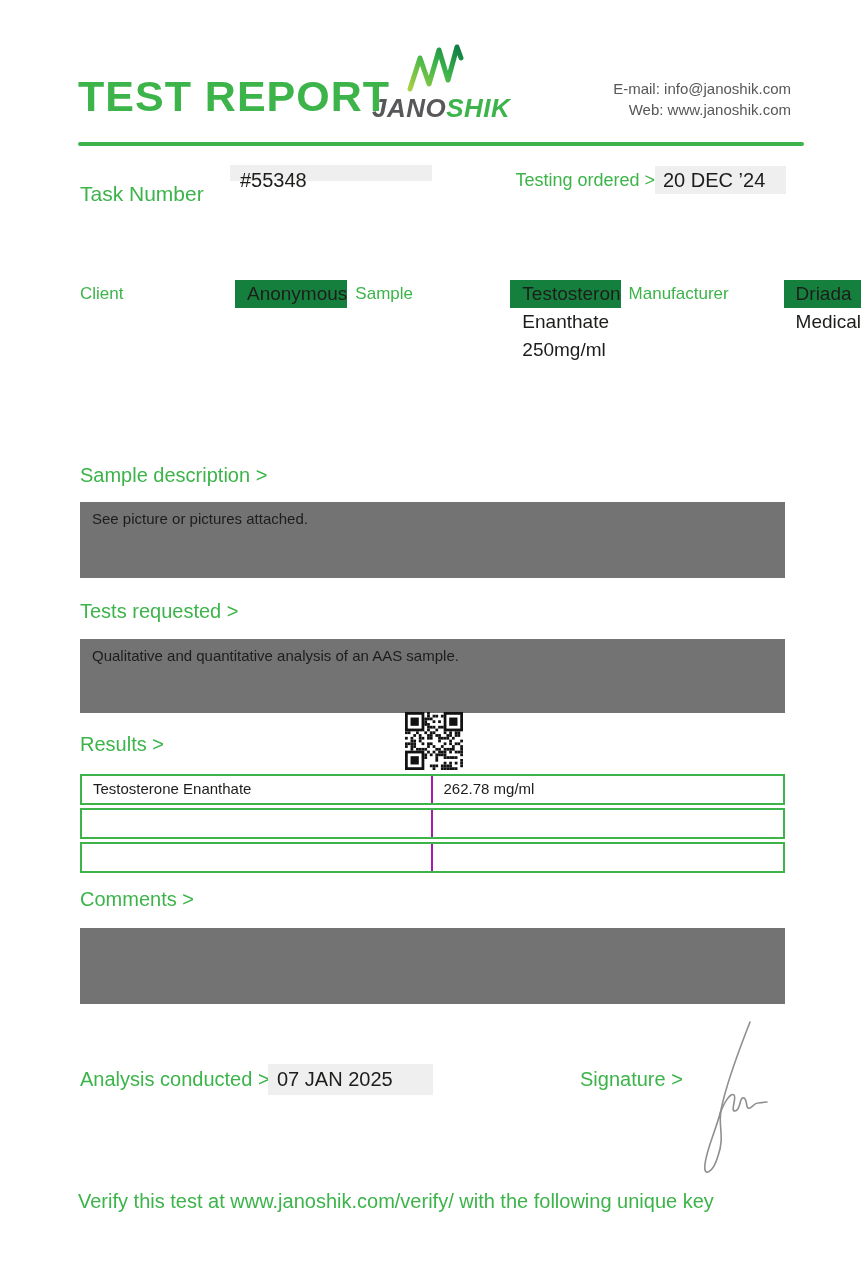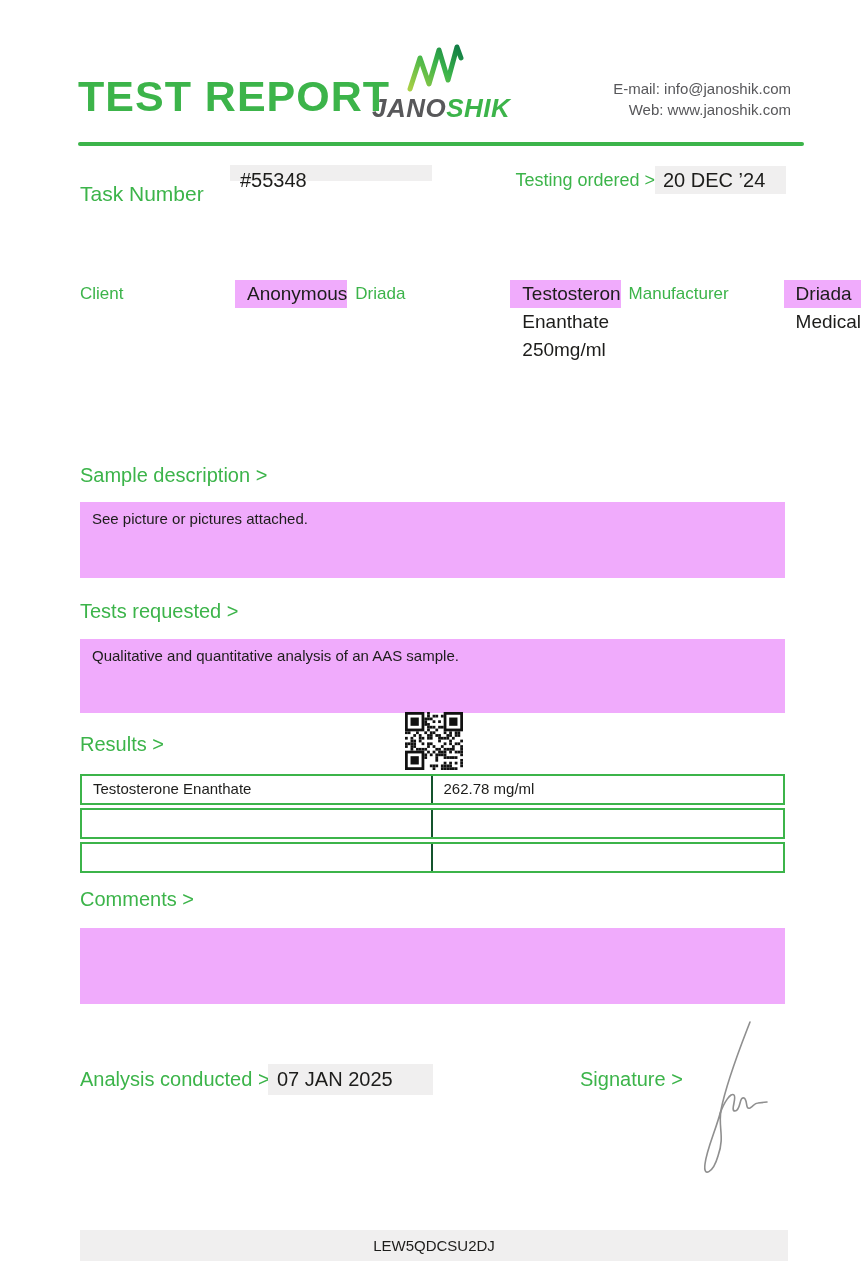--- a/index.html
+++ b/index.html
@@ -32,42 +32,42 @@
   .date-row { left: 455px; width: 331px; display: flex; align-items: center; }
   .date-row .d-label { flex: 1; text-align: right; padding-right: 0; font-size: 18px; }
   .date-row .d-box { width: 131px; height: 28px; line-height: 28px; padding-left: 8px; font-size: 20px; }
   .date-row1 { top: 166px; }
   .date-row2 { top: 202px; }
 
   
   .info-rows { left: 80px; top: 280px; width: 705px; display: flex; flex-direction: row; gap: 8px; }
   .info-row { display: flex; height: 28px; }
   .info-row .i-label { width: 155px; font-size: 17px; line-height: 28px; color: #3cb44a; }
-  .info-row .i-value { flex: 1; font-size: 19px; line-height: 28px; padding-left: 12px; background: #f0abfc; }
+  .info-row .i-value { flex: 1; font-size: 19px; line-height: 28px; padding-left: 12px; background: #15803d; }
 
   
   .section-heading { font-size: 20px; color: #3cb44a; }
   .h-sample-desc { left: 80px; top: 464px; }
   .h-tests { left: 80px; top: 600px; }
   .h-results { left: 80px; top: 733px; }
   .h-comments { left: 80px; top: 888px; }
-  .gray-box { left: 80px; width: 705px; background: #f0abfc; font-size: 15px; padding: 8px 12px; }
+  .gray-box { left: 80px; width: 705px; background: #737373; font-size: 15px; padding: 8px 12px; }
   .box-sample-desc { top: 502px; height: 76px; }
   .box-tests { top: 639px; height: 74px; }
   .box-comments { top: 928px; height: 76px; }
 
   
   .qr { left: 405px; top: 712px; width: 58px; height: 58px; }
 
   
   .results-table { left: 80px; top: 774px; width: 705px; }
   .t-row { display: flex; height: 31px; border: 2px solid #3cb44a; margin-bottom: 3px; }
   .t-row:last-child { margin-bottom: 0; }
   .t-cell { line-height: 26px; font-size: 15px; padding-left: 11px; }
-  .t-cell-name { width: 50%; border-right: 2px solid #14532d; }
+  .t-cell-name { width: 50%; border-right: 2px solid #a21caf; }
   .t-cell-value { flex: 1; }
 
   
   .analysis-label { left: 80px; top: 1068px; font-size: 20px; }
   .analysis-box { left: 268px; top: 1064px; width: 165px; height: 31px; line-height: 31px; padding-left: 9px; font-size: 20px; }
   .signature-label { left: 580px; top: 1068px; font-size: 20px; }
   .signature-svg { left: 688px; top: 1018px; }
 
   .verify-text { left: 78px; top: 1190px; width: 714px; font-size: 20px; color: #3cb44a; white-space: nowrap; }
   .key-bar { left: 80px; top: 1230px; width: 708px; height: 31px; line-height: 31px; text-align: center; font-size: 15px; }
@@ -107,21 +107,21 @@
     <span class="d-label green">Testing ordered  &gt;</span>
     <span class="d-box value-box">20 DEC ’24</span>
   </div>
 
   <div class="abs info-rows">
     <div class="info-row">
       <span class="i-label">Client</span>
       <span class="i-value">Anonymous</span>
     </div>
     <div class="info-row">
-      <span class="i-label">Driada</span>
+      <span class="i-label">Sample</span>
       <span class="i-value">Testosteron Enanthate 250mg/ml</span>
     </div>
     <div class="info-row">
       <span class="i-label">Manufacturer</span>
       <span class="i-value">Driada Medical</span>
     </div>
     <div class="info-row">
       <span class="i-label">Batch</span>
       <span class="i-value">861247</span>
     </div>
@@ -298,15 +298,15 @@
 
   <div class="abs analysis-label green">Analysis conducted &gt;</div>
   <div class="abs analysis-box value-box">07 JAN 2025</div>
   <div class="abs signature-label green">Signature &gt;</div>
 
   <svg class="abs signature-svg" width="85" height="162" viewBox="0 0 85 162">
     <path d="M62,4 C52,30 39,62 33,92 C30,110 37,118 30,138 C25,155 15,160 17,146 C19,130 28,112 33,92" fill="none" stroke="#8f8f8f" stroke-width="1.6" stroke-linecap="round"></path>
     <path d="M32,96 C36,84 43,74 46,77 C49,80 42,93 47,93 C53,93 51,78 56,80 C60,82 57,92 62,90 C66,88 66,85 70,85 L79,84" fill="none" stroke="#8f8f8f" stroke-width="1.6" stroke-linecap="round"></path>
   </svg>
 
-  <div class="abs key-bar value-box">LEW5QDCSU2DJ</div>
+  <div class="abs verify-text">Verify this test at www.janoshik.com/verify/ with the following unique key</div>
 
 </div>
 
 </body></html>

